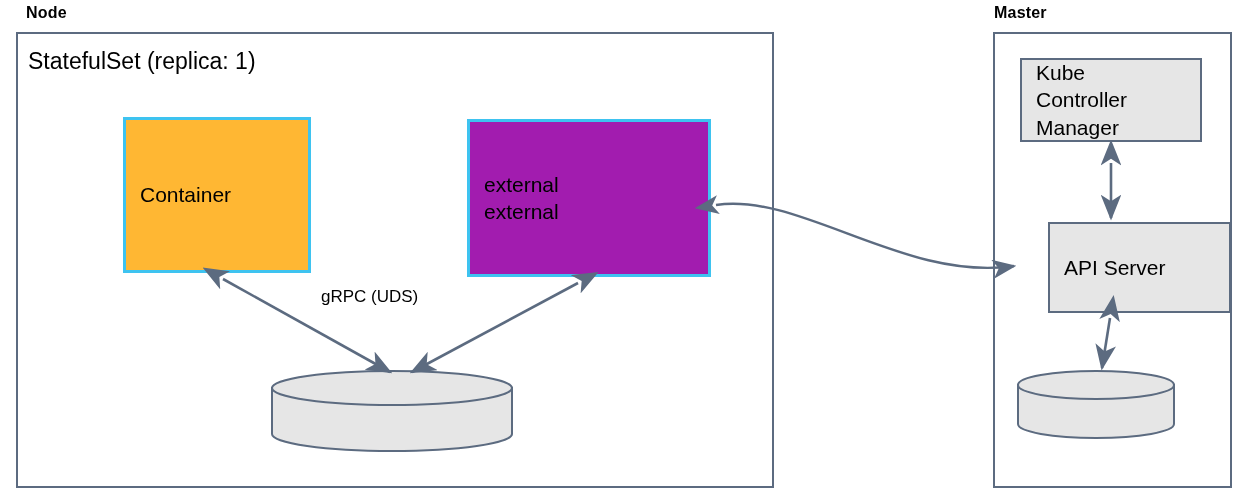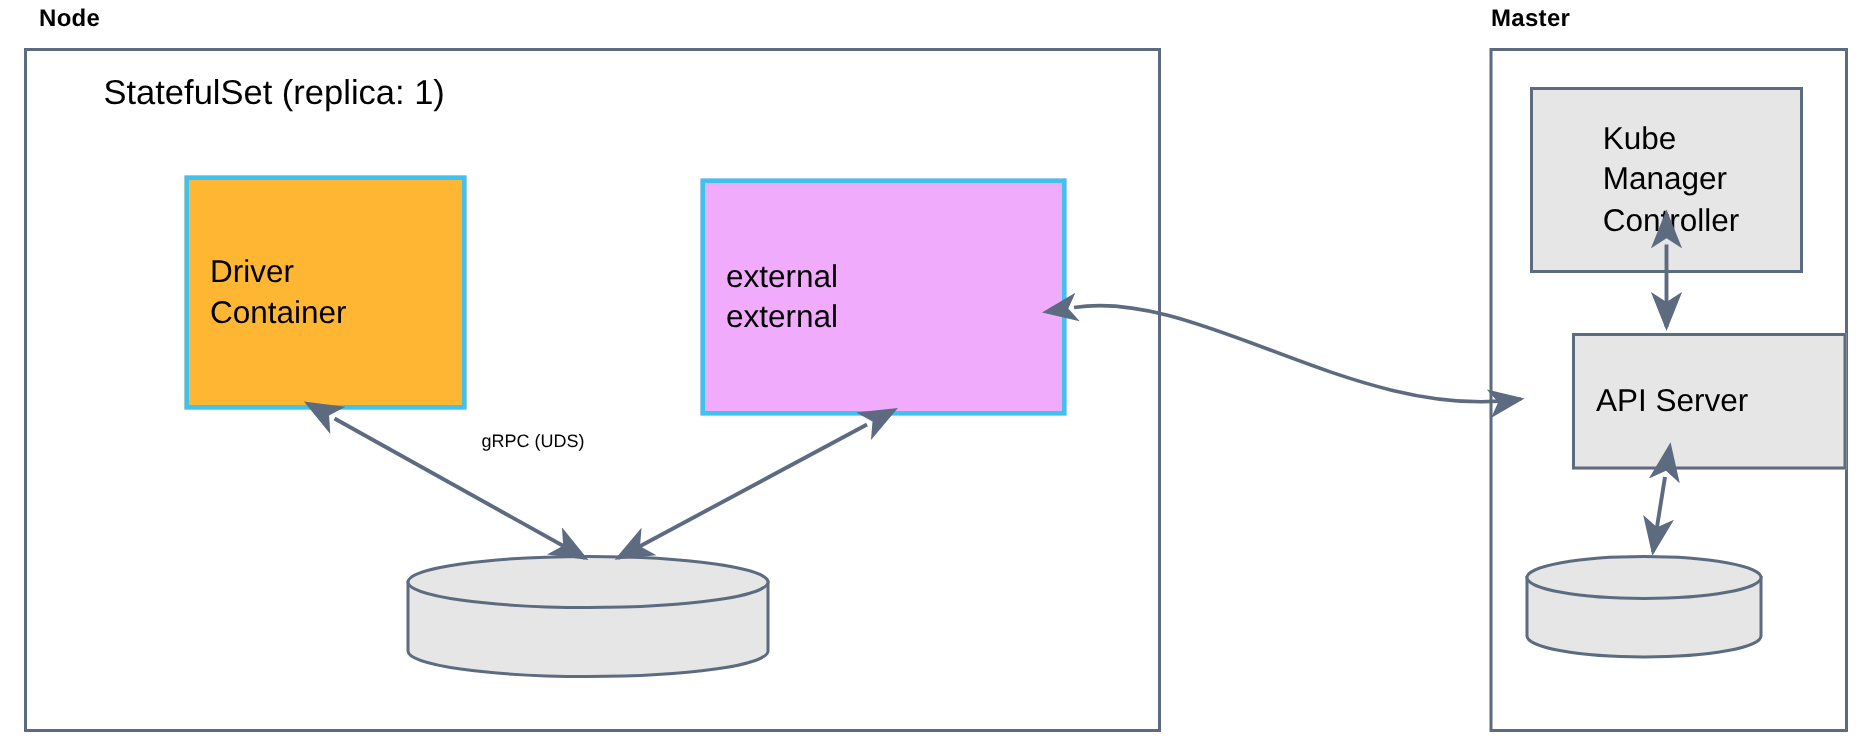--- a/index.html
+++ b/index.html
@@ -29,54 +29,53 @@
     position: absolute;
     border: 2px solid #5c6b80;
     background: transparent;
     box-sizing: border-box;
   }
   .box-title {
     position: absolute;
     font-size: 23px;
     color: #000000;
     white-space: nowrap;
-    margin-left: 41px;
   }
   .node-box {
     position: absolute;
     box-sizing: border-box;
     display: flex;
     align-items: center;
   }
   .node-box .txt {
     padding-left: 14px;
     padding-right: 8px;
     font-size: 21px;
     line-height: 1.30;
     color: #000000;
     text-align: left;
   }
   .orange {
     background: #ffb733;
     border: 3px solid #3ec3f0;
   }
   .green {
-    background: #f0abfc;
+    background: #a21caf;
     border: 3px solid #3ec3f0;
   }
   .grey {
     background: #e6e6e6;
     border: 2px solid #5c6b80;
   }
   .grey .txt {
     font-size: 21px;
   }
   .edge-label {
     position: absolute;
-    font-size: 12px;
+    font-size: 17px;
     color: #000000;
     white-space: nowrap;
   }
   .cyl-label {
     position: absolute;
     font-size: 19px;
     color: #000000;
     white-space: nowrap;
     text-align: center;
   }
@@ -93,44 +92,43 @@
 <body>
 
 <div id="canvas">
 
   <div class="group-label" style="left:26px; top:4px;text-align:center;">Node</div>
   <div class="group-box" style="left:16px; top:32px; width:758px; height:456px;"></div>
   <div class="box-title" style="left:28px; top:48px;">StatefulSet (replica: 1)</div>
 
   <div class="node-box orange" style="left:123px; top:117px; width:188px; height:156px;">
     <div class="txt">
-      <div>Driver</div>
       <div>Container</div>
     </div>
   </div>
 
   <div class="node-box green" style="left:467px; top:119px; width:244px; height:158px;">
     <div class="txt">
       <div>external</div>
       <div>external</div>
     </div>
   </div>
 
   <div class="edge-label" style="left:321px; top:287px;">gRPC (UDS)</div>
 
   <div class="cyl-label" style="left:272px; top:406px; width:240px;">EmptyDir Volume</div>
 
   <div class="group-label" style="left:994px; top:4px;">Master</div>
   <div class="group-box" style="left:993px; top:32px; width:239px; height:456px;"></div>
 
-  <div class="node-box grey" style="left:1020px; top:58px; width:182px; height:124px;justify-content:center;">
+  <div class="node-box grey" style="left:1020px; top:58px; width:182px; height:84px;">
     <div class="txt">
       <div>Kube</div>
+      <div>Controller</div>
       <div>Manager</div>
-      <div>Controller</div>
     </div>
   </div>
 
   <div class="node-box grey" style="left:1048px; top:222px; width:183px; height:91px;">
     <div class="txt">
       <div>API Server</div>
     </div>
   </div>
 
   <div class="cyl-label" style="left:1030px; top:396px; width:120px; text-align:left;">etcd</div>

